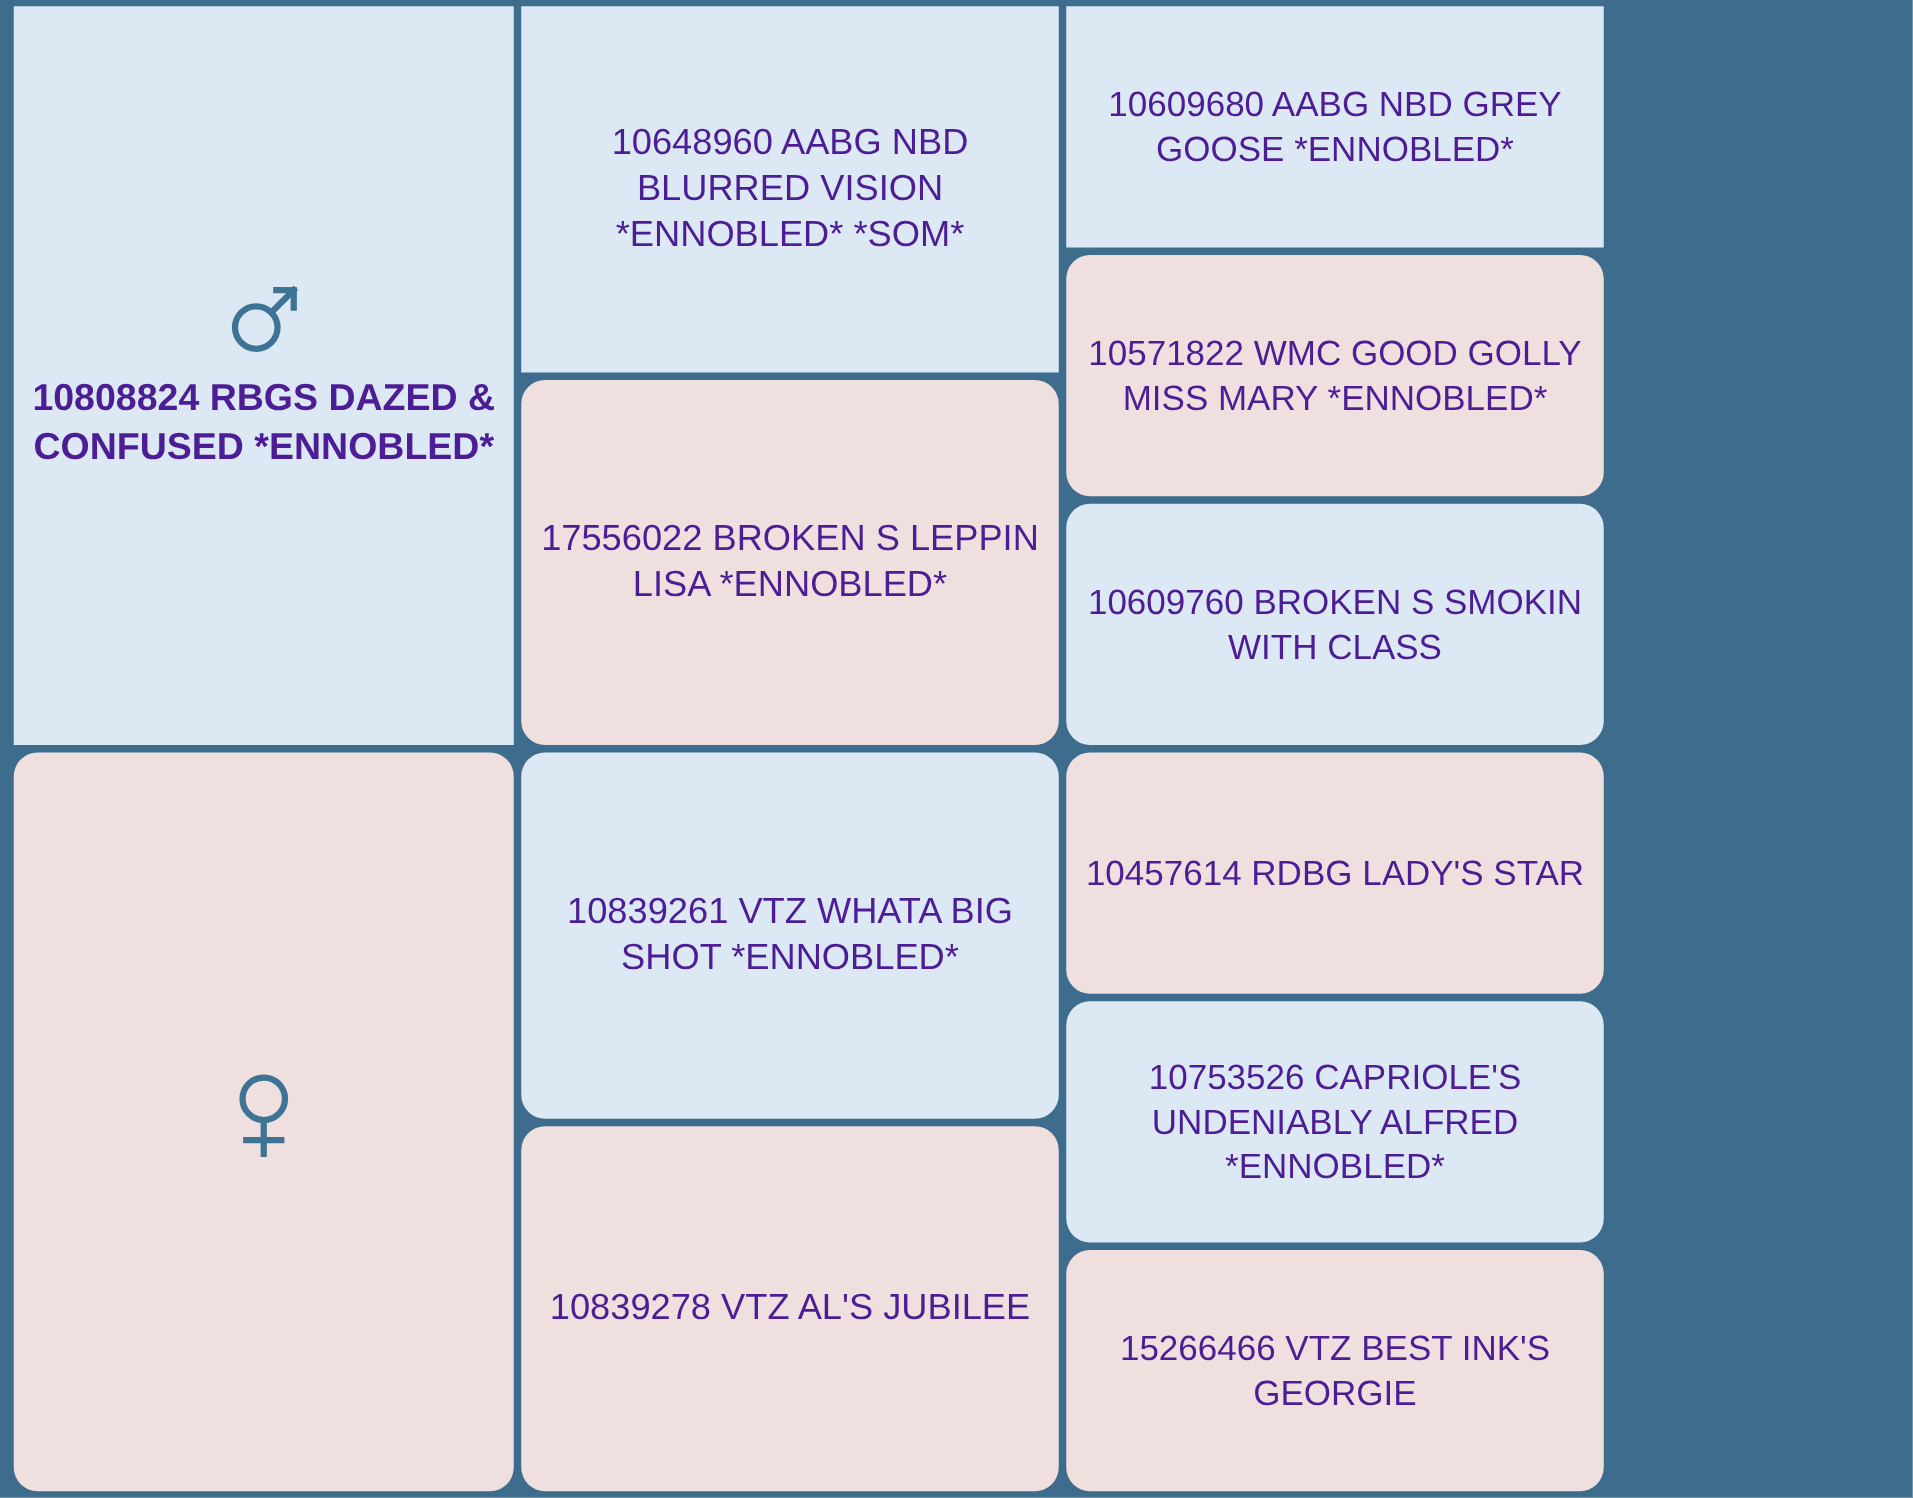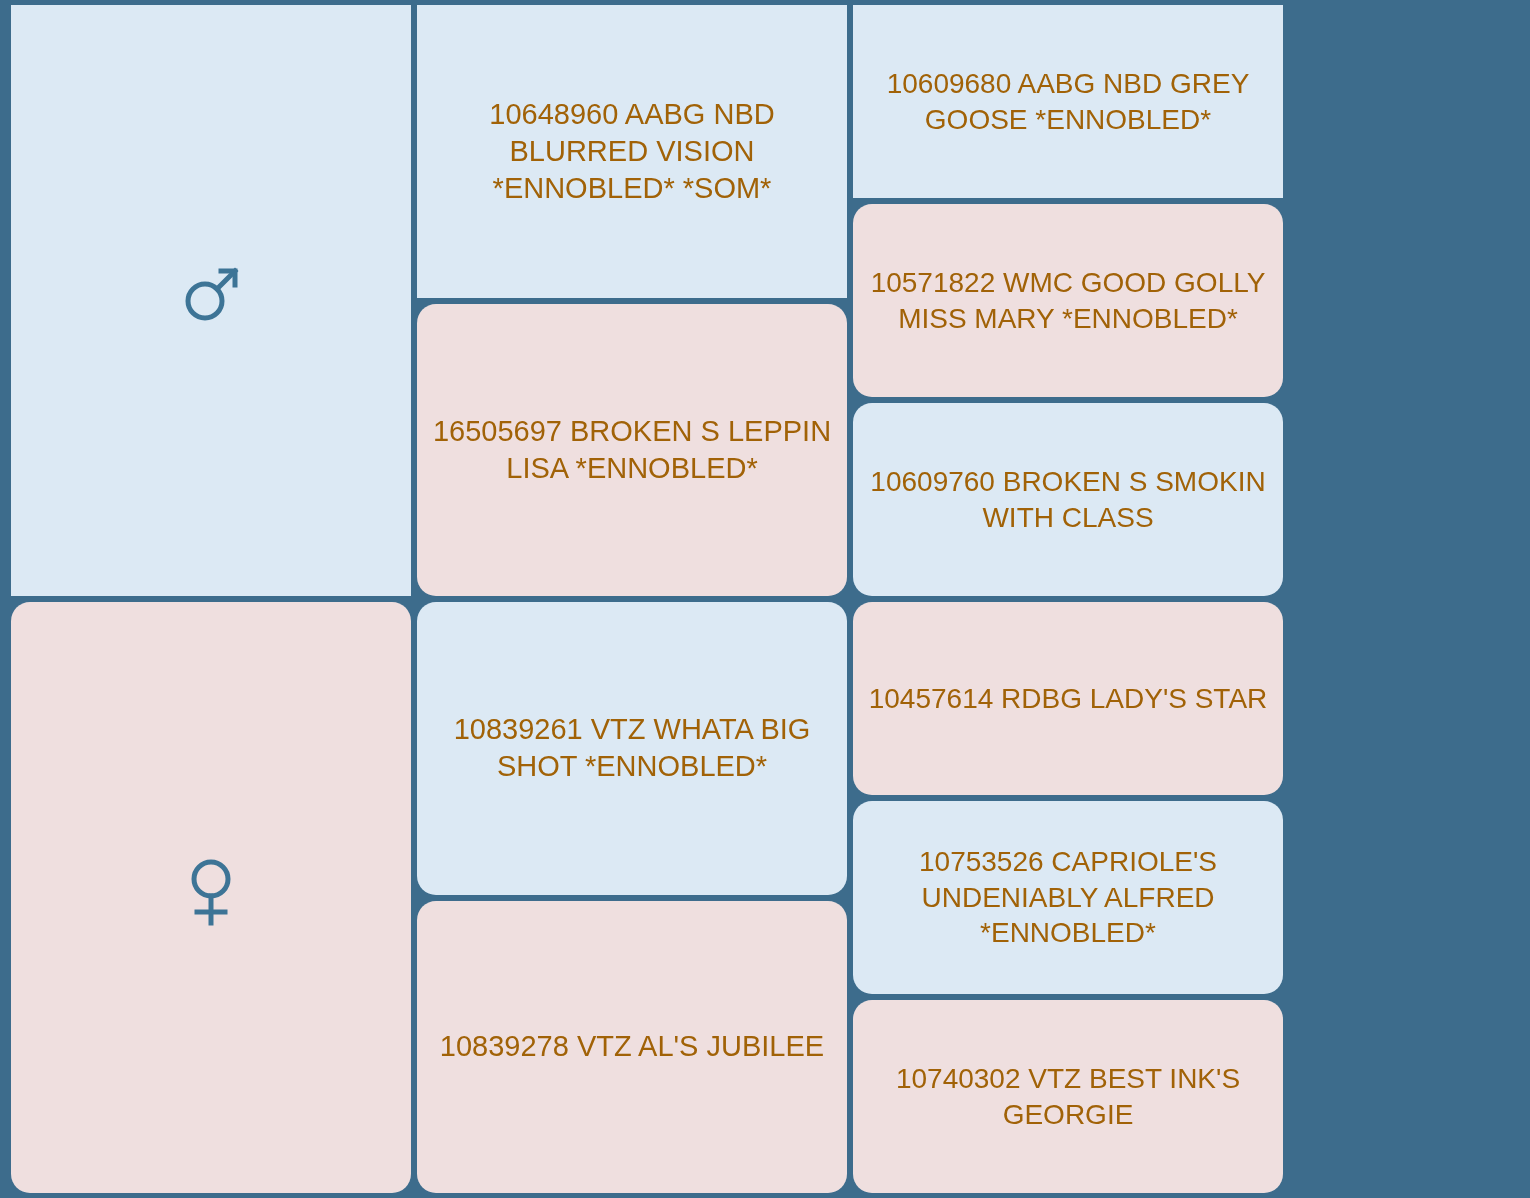--- a/index.html
+++ b/index.html
@@ -29,21 +29,21 @@
   .gen-3{width:430px;}
   .gen-4{width:430px;}
 
   .cell{
     box-sizing:border-box;
     display:flex;
     flex-direction:column;
     align-items:center;
     justify-content:center;
     text-align:center;
-    color:#a16207;
+    color:#4c1d95;
     line-height:1.27;
     overflow:hidden;
     word-wrap:break-word;
     flex-grow:1;
     flex-basis:0;
   }
   .cell.male   {background:#dce9f4;}
   .cell.female {background:#efdfdf;}
   .cell.root   {background:#e3ecd9;}
 
@@ -74,38 +74,39 @@
 
   <div class="gen gen-2">
     <div class="cell male">
       <span class="sex-icon">
         <svg width="60" height="62" viewBox="0 0 60 62" aria-hidden="true">
           <circle cx="24" cy="38" r="17" fill="none" stroke="currentColor" stroke-width="5"></circle>
           <line x1="36" y1="26" x2="54" y2="8" stroke="currentColor" stroke-width="5" stroke-linecap="square"></line>
           <polyline points="40,8 54,8 54,22" fill="none" stroke="currentColor" stroke-width="5" stroke-linecap="square" stroke-linejoin="miter"></polyline>
         </svg>
       </span>
+      <span class="label">10808824 RBGS DAZED &amp; CONFUSED *ENNOBLED*</span>
     </div>
     <div class="cell female">
       <span class="sex-icon">
         <svg width="52" height="72" viewBox="0 0 52 72" aria-hidden="true">
           <circle cx="26" cy="24" r="17" fill="none" stroke="currentColor" stroke-width="5"></circle>
           <line x1="26" y1="41" x2="26" y2="68" stroke="currentColor" stroke-width="5" stroke-linecap="square"></line>
           <line x1="12" y1="57" x2="40" y2="57" stroke="currentColor" stroke-width="5" stroke-linecap="square"></line>
         </svg>
       </span>
     </div>
   </div>
 
   <div class="gen gen-3">
     <div class="cell male">
       <span class="label">10648960 AABG NBD BLURRED VISION *ENNOBLED* *SOM*</span>
     </div>
     <div class="cell female">
-      <span class="label">16505697 BROKEN S LEPPIN LISA *ENNOBLED*</span>
+      <span class="label">17556022 BROKEN S LEPPIN LISA *ENNOBLED*</span>
     </div>
     <div class="cell male">
       <span class="label">10839261 VTZ WHATA BIG SHOT *ENNOBLED*</span>
     </div>
     <div class="cell female">
       <span class="label">10839278 VTZ AL'S JUBILEE</span>
     </div>
   </div>
 
   <div class="gen gen-4">
@@ -118,17 +119,17 @@
     <div class="cell male">
       <span class="label">10609760 BROKEN S SMOKIN WITH CLASS</span>
     </div>
     <div class="cell female">
       <span class="label">10457614 RDBG LADY'S STAR</span>
     </div>
     <div class="cell male">
       <span class="label">10753526 CAPRIOLE'S UNDENIABLY ALFRED *ENNOBLED*</span>
     </div>
     <div class="cell female">
-      <span class="label">10740302 VTZ BEST INK'S GEORGIE</span>
+      <span class="label">15266466 VTZ BEST INK'S GEORGIE</span>
     </div>
   </div>
 
 </div>
 
 </body></html>

